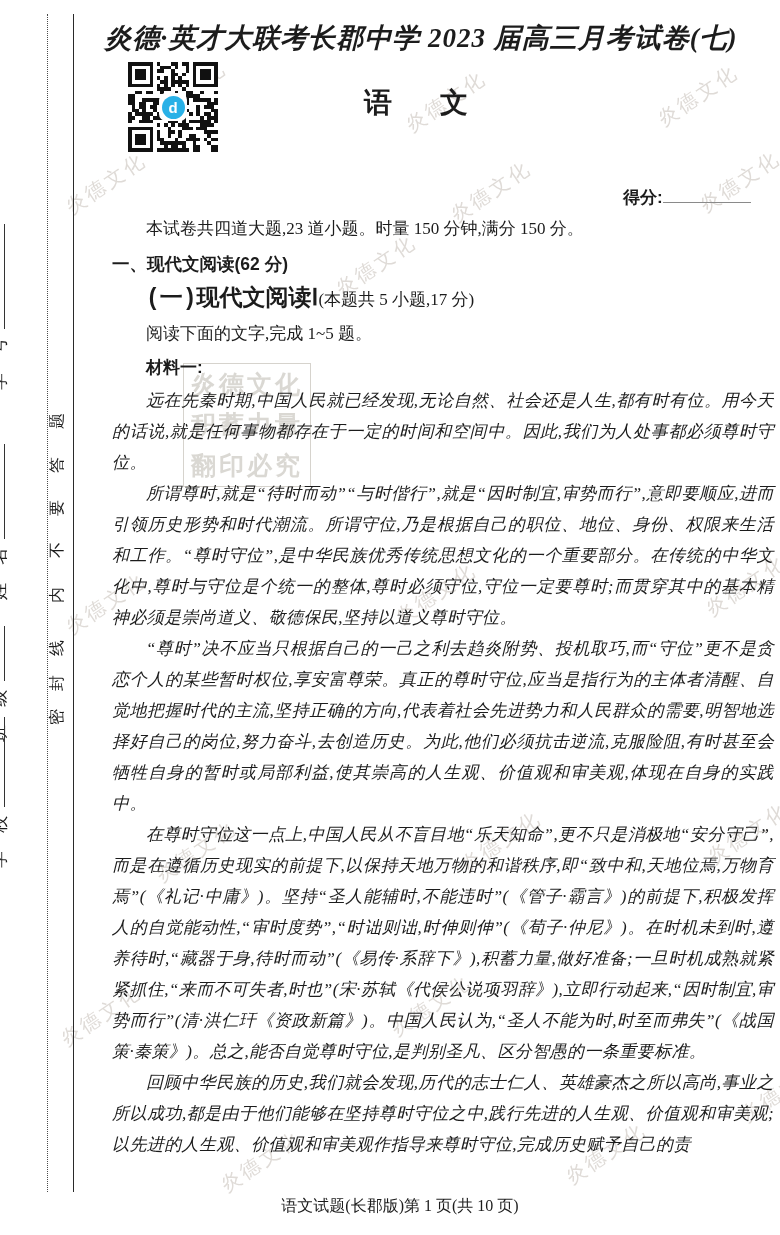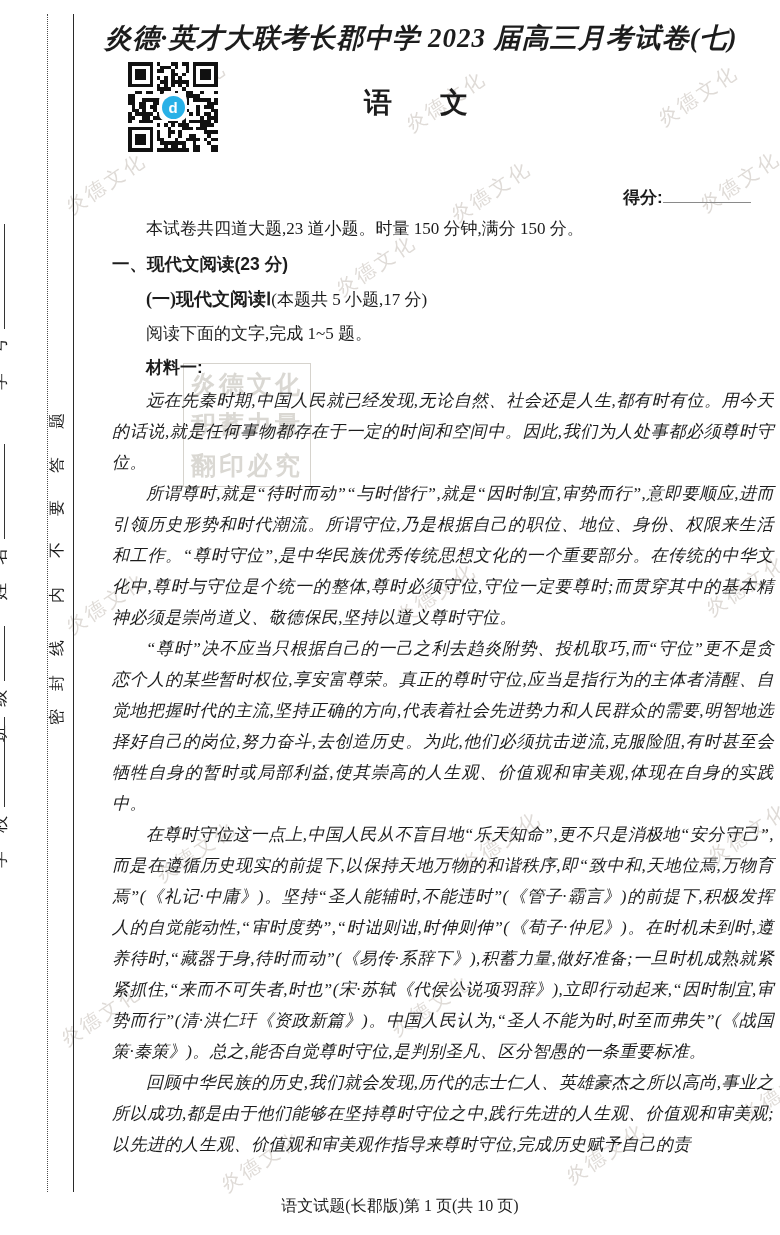--- a/index.html
+++ b/index.html
@@ -47,21 +47,21 @@
              font-family:"Liberation Sans",sans-serif;font-size:15px;font-weight:bold;}
   .score{position:absolute;left:623px;top:186px;z-index:2;
          font-family:"Liberation Sans",sans-serif;font-weight:bold;font-size:17px;}
   .score .line{display:inline-block;width:88px;height:16px;border-bottom:1.5px solid #8a8a8a;}
 
   
   .content{position:absolute;left:112px;top:212px;width:662px;z-index:2;font-size:17px;}
   .notice{text-indent:2em;line-height:34px;}
   .h1{font-family:"Liberation Sans",sans-serif;font-weight:bold;font-size:17.5px;line-height:36px;}
   .h2{padding-left:34px;line-height:35px;}
-  .h2 .b{font-family:Liberation Serif, serif;font-weight:bold;font-size:18px;}
+  .h2 .b{font-family:Liberation Mono, monospace;font-weight:bold;font-size:23px;}
   .h2 .n{}
   .instr{text-indent:2em;line-height:34px;}
   .mat-label{text-indent:2em;line-height:34px;
              font-family:"Liberation Sans",sans-serif;font-weight:bold;}
   .material p{margin:0;text-indent:2em;line-height:31px;text-align:justify;
               letter-spacing:0.4px;font-style:italic;}
 
   .footer{position:absolute;left:70px;top:1196px;width:660px;text-align:center;
           z-index:2;font-size:16px;}
 </style>
@@ -756,21 +756,21 @@
   </div>
 
   <div class="subject">语　文</div>
 
   <div class="score">
     <span>得分:</span><span class="line"></span>
   </div>
 
   <div class="content">
     <div class="notice">本试卷共四道大题,23 道小题。时量 150 分钟,满分 150 分。</div>
-    <div class="h1">一、现代文阅读(23 分)</div>
+    <div class="h1">一、现代文阅读(62 分)</div>
     <div class="h2">
       <span class="b">(一)现代文阅读Ⅰ</span><span class="n">(本题共 5 小题,17 分)</span>
     </div>
     <div class="instr">阅读下面的文字,完成 1~5 题。</div>
     <div class="mat-label">材料一:</div>
     <div class="material">
       <p>远在先秦时期,中国人民就已经发现,无论自然、社会还是人生,都有时有位。用今天的话说,就是任何事物都存在于一定的时间和空间中。因此,我们为人处事都必须尊时守位。</p>
       <p>所谓尊时,就是“待时而动”“与时偕行”,就是“因时制宜,审势而行”,意即要顺应,进而引领历史形势和时代潮流。所谓守位,乃是根据自己的职位、地位、身份、权限来生活和工作。“尊时守位”,是中华民族优秀传统思想文化的一个重要部分。在传统的中华文化中,尊时与守位是个统一的整体,尊时必须守位,守位一定要尊时;而贯穿其中的基本精神必须是崇尚道义、敬德保民,坚持以道义尊时守位。</p>
       <p>“尊时”决不应当只根据自己的一己之利去趋炎附势、投机取巧,而“守位”更不是贪恋个人的某些暂时权位,享安富尊荣。真正的尊时守位,应当是指行为的主体者清醒、自觉地把握时代的主流,坚持正确的方向,代表着社会先进势力和人民群众的需要,明智地选择好自己的岗位,努力奋斗,去创造历史。为此,他们必须抗击逆流,克服险阻,有时甚至会牺牲自身的暂时或局部利益,使其崇高的人生观、价值观和审美观,体现在自身的实践中。</p>
       <p>在尊时守位这一点上,中国人民从不盲目地“乐天知命”,更不只是消极地“安分守己”,而是在遵循历史现实的前提下,以保持天地万物的和谐秩序,即“致中和,天地位焉,万物育焉”(《礼记·中庸》)。坚持“圣人能辅时,不能违时”(《管子·霸言》)的前提下,积极发挥人的自觉能动性,“审时度势”,“时诎则诎,时伸则伸”(《荀子·仲尼》)。在时机未到时,遵养待时,“藏器于身,待时而动”(《易传·系辞下》),积蓄力量,做好准备;一旦时机成熟就紧紧抓住,“来而不可失者,时也”(宋·苏轼《代侯公说项羽辞》),立即行动起来,“因时制宜,审势而行”(清·洪仁玕《资政新篇》)。中国人民认为,“圣人不能为时,时至而弗失”(《战国策·秦策》)。总之,能否自觉尊时守位,是判别圣凡、区分智愚的一条重要标准。</p>

